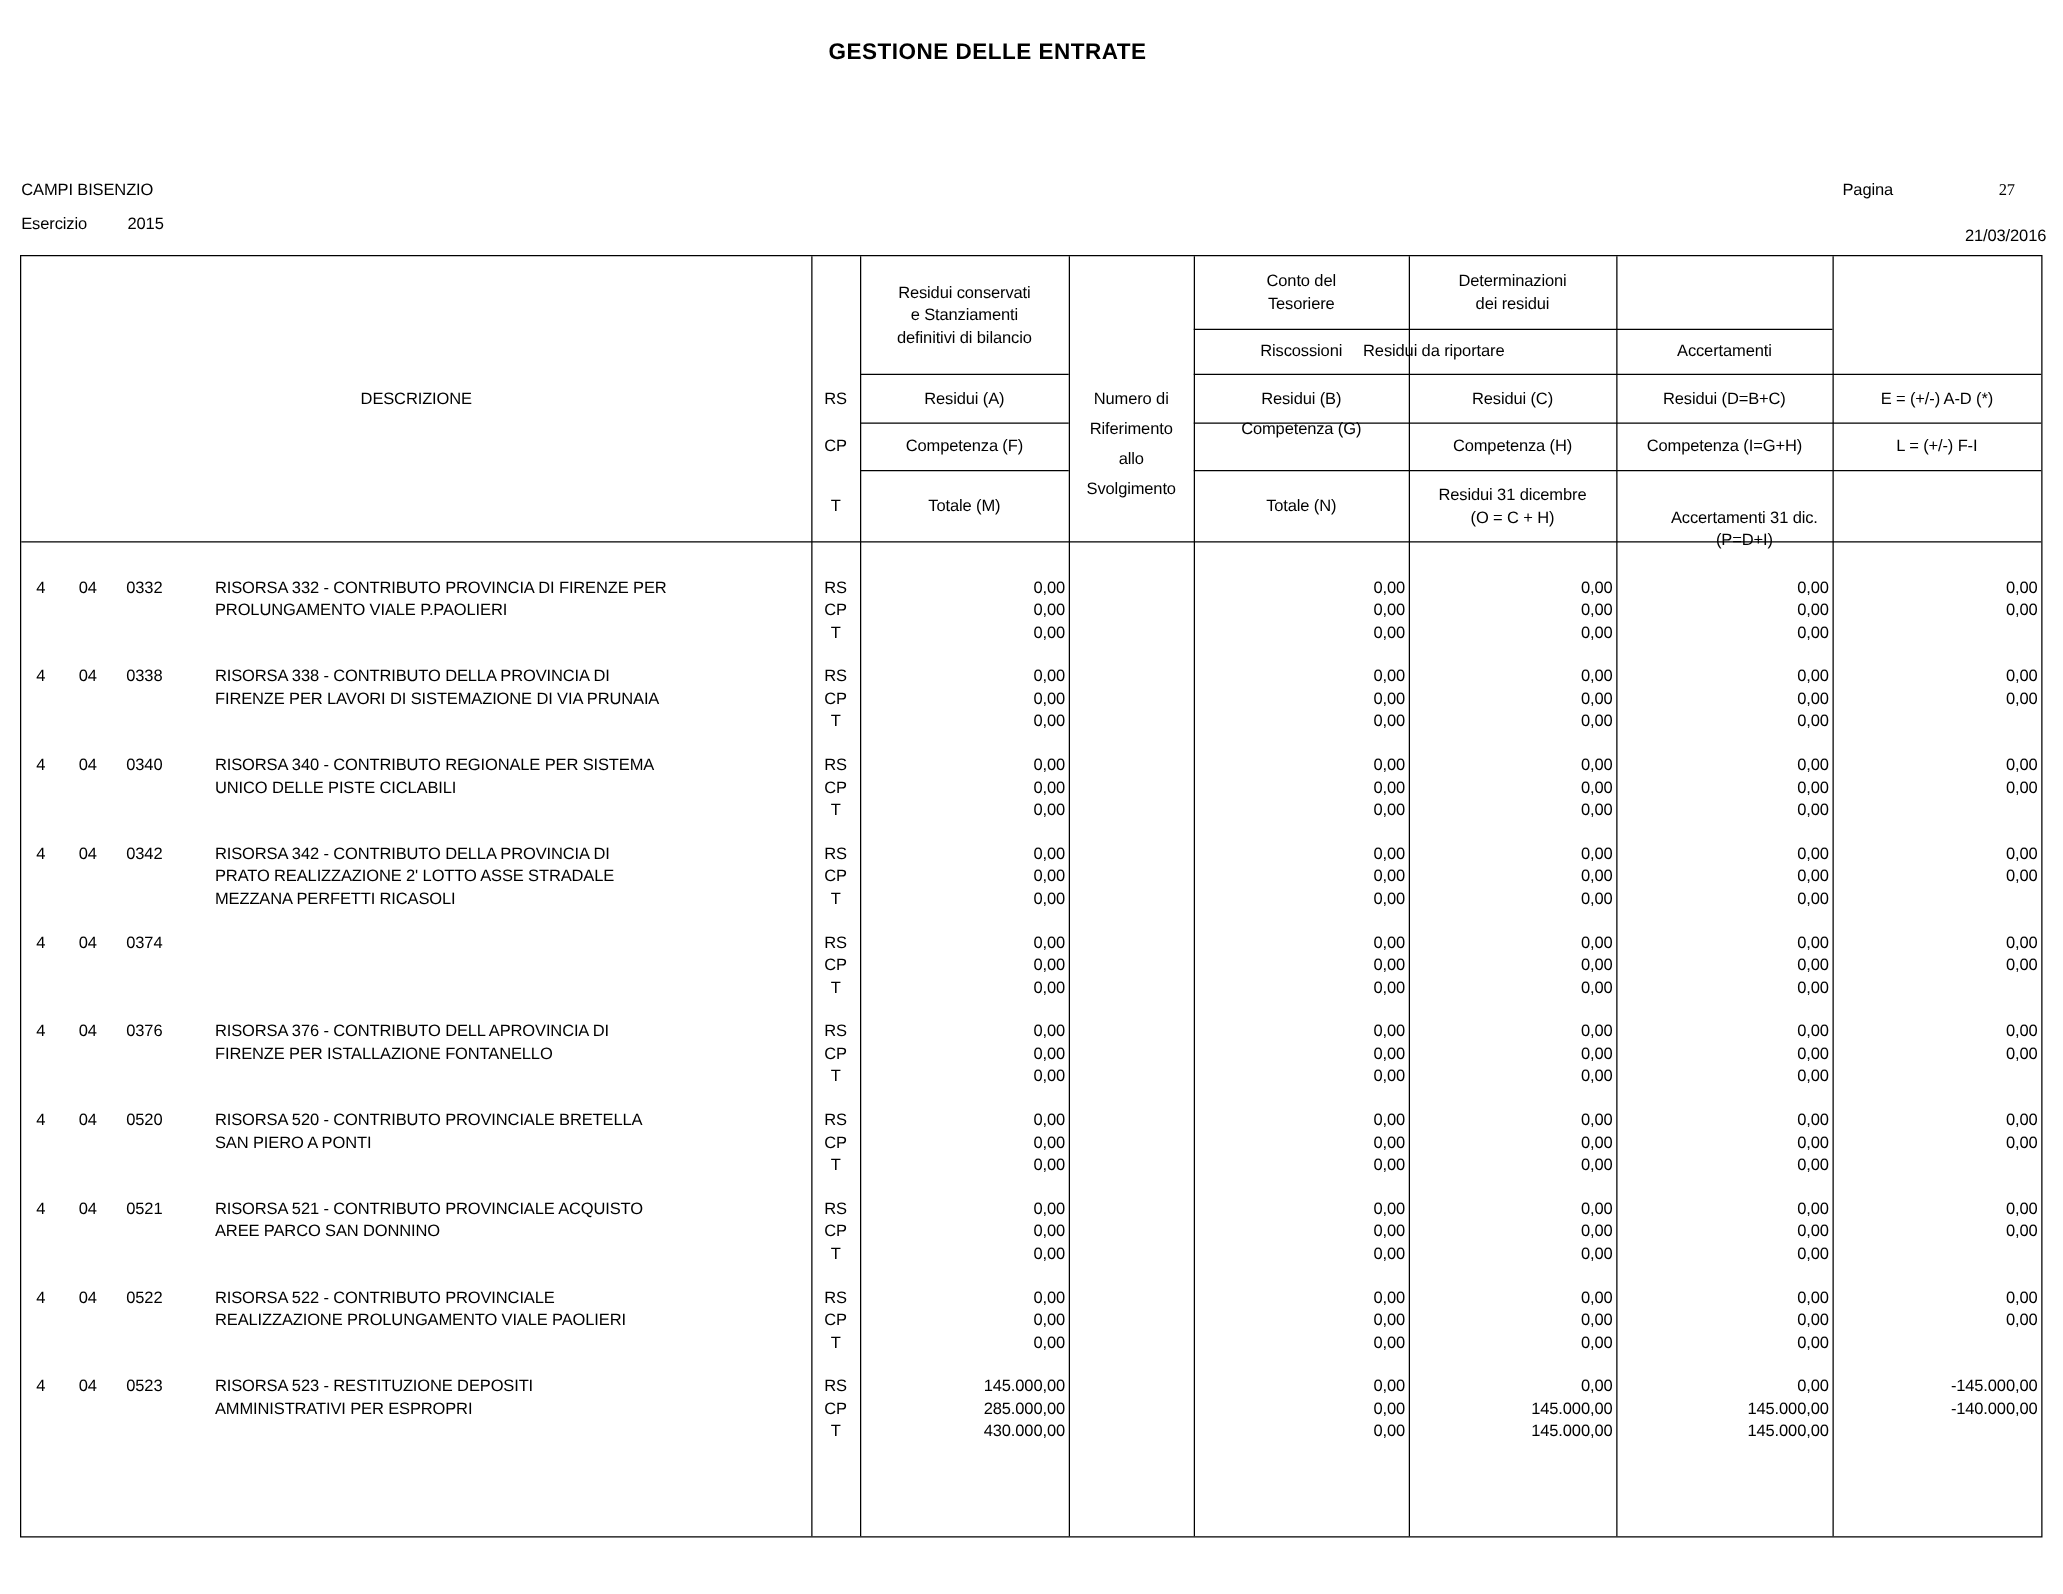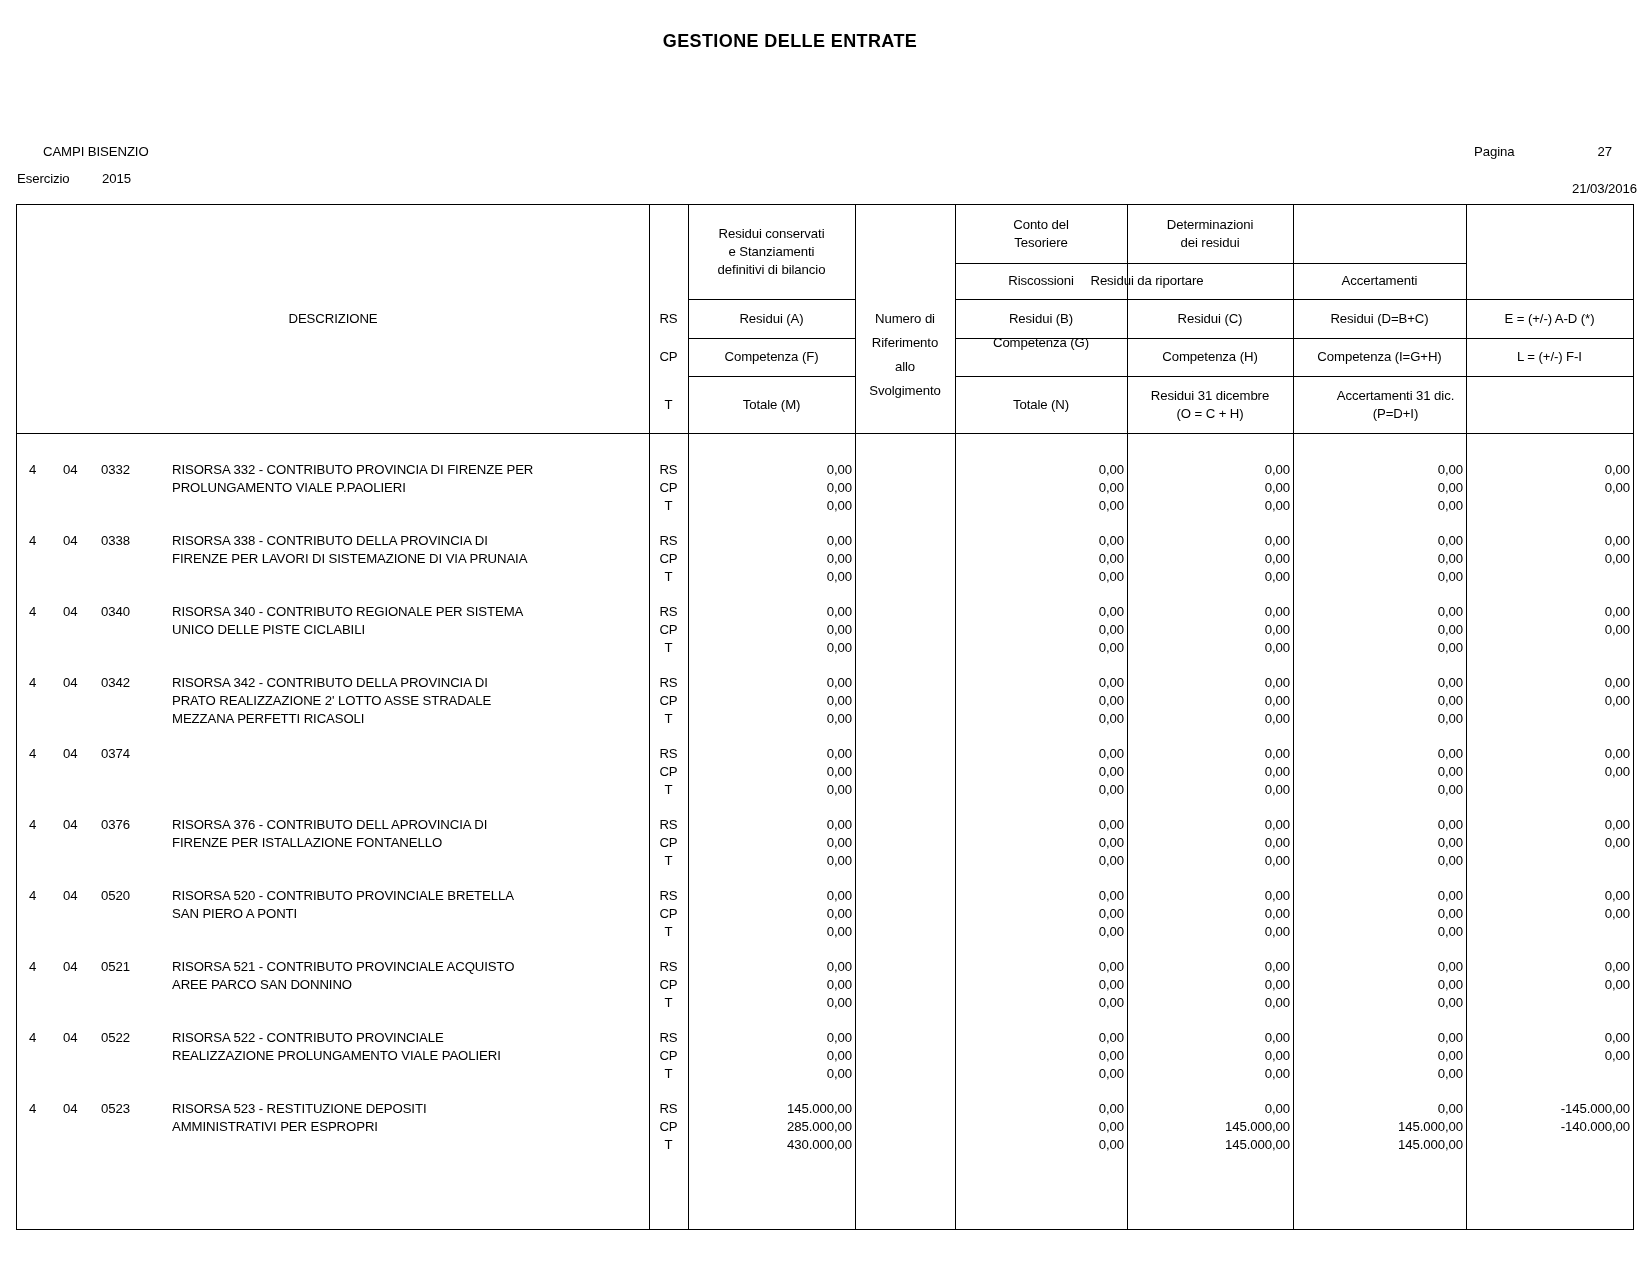--- a/index.html
+++ b/index.html
@@ -7,25 +7,25 @@
     width:1650px;height:1275px;position:relative;overflow:hidden;
     font-family:"Liberation Sans","DejaVu Sans",sans-serif;
     color:#000;font-size:13.2px;letter-spacing:-0.1px;
     -webkit-font-smoothing:none;
   }
   .title{
     position:absolute;top:31px;left:0;width:1580px;text-align:center;
     font-size:18px;font-weight:bold;letter-spacing:0.4px;
   }
   .meta{position:absolute;white-space:nowrap;}
-  .m-entity{left:17px;top:144px;margin-left:26px;}
+  .m-entity{left:17px;top:144px;}
   .m-exlabel{left:17px;top:171px;}
   .m-exyear{left:102px;top:171px;}
   .m-pagelabel{left:1474px;top:144px;}
-  .m-pagenum{left:1540px;top:144px;width:72px;text-align:right;}
+  .m-pagenum{left:1540px;top:144px;width:72px;text-align:right;font-family:Liberation Serif, serif;}
   .m-date{left:1400px;top:181px;width:237px;text-align:right;}
 
   .table{
     position:absolute;left:16px;top:204px;width:1616px;height:1024px;
     border:1px solid #000;box-sizing:content-box;
   }
   .vl{position:absolute;top:0;height:1024px;width:1px;background:#000;}
   .vl1{left:632px}.vl2{left:671px}.vl3{left:838px}.vl4{left:938px}
   .vl5{left:1110px}.vl6{left:1276px}.vl7{left:1449px}
   .hl{position:absolute;height:1px;background:#000;}
@@ -57,21 +57,21 @@
   .hc-compg{left:938px;top:119px;width:172px;height:38px;}
   .hc-totn{left:938px;top:171px;width:172px;height:57px;}
   .hc-det{left:1110px;top:0;width:166px;height:58px;}
   .hc-resrip{left:1047px;top:58px;width:166px;height:36px;}
   .hc-resc{left:1110px;top:94px;width:166px;height:39px;}
   .hc-comph{left:1110px;top:133px;width:166px;height:38px;}
   .hc-res31{left:1110px;top:171px;width:166px;height:57px;}
   .hc-acc{left:1276px;top:58px;width:173px;height:36px;}
   .hc-resd{left:1276px;top:94px;width:173px;height:39px;}
   .hc-compi{left:1276px;top:133px;width:173px;height:38px;}
-  .hc-acc31{left:1276px;top:171px;width:173px;height:57px;padding-left:32px;}
+  .hc-acc31{left:1276px;top:189px;width:173px;height:57px;padding-left:32px;}
   .hc-magg{left:1449px;top:0;width:167px;height:94px;}
   .hc-ef{left:1449px;top:94px;width:167px;height:39px;}
   .hc-lf{left:1449px;top:133px;width:167px;height:38px;}
 
   .rows{position:absolute;left:0;top:228px;width:1616px;height:796px;padding-top:28px;box-sizing:border-box;}
   .data-row{position:relative;height:71px;}
   .cell{position:absolute;top:0;line-height:18px;white-space:pre-line;box-sizing:border-box;}
   .c-desc{left:0;width:632px;}
   .code{position:absolute;top:0;left:0;width:155px;height:18px;}
   .code span{position:absolute;top:0;}

